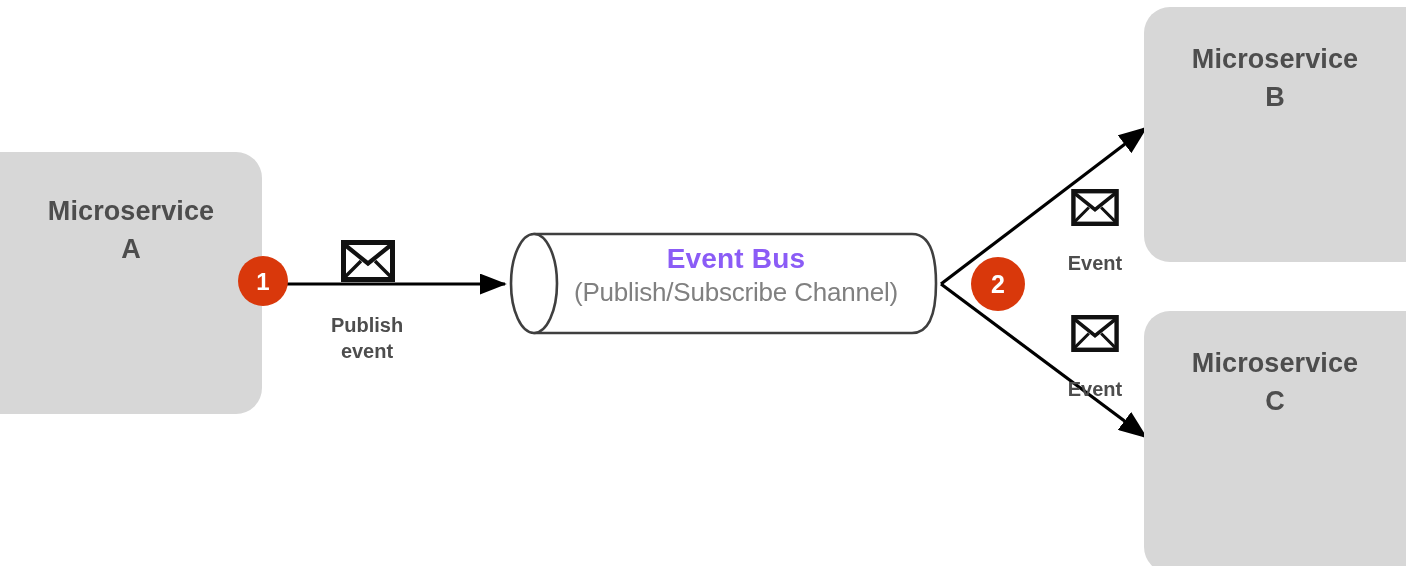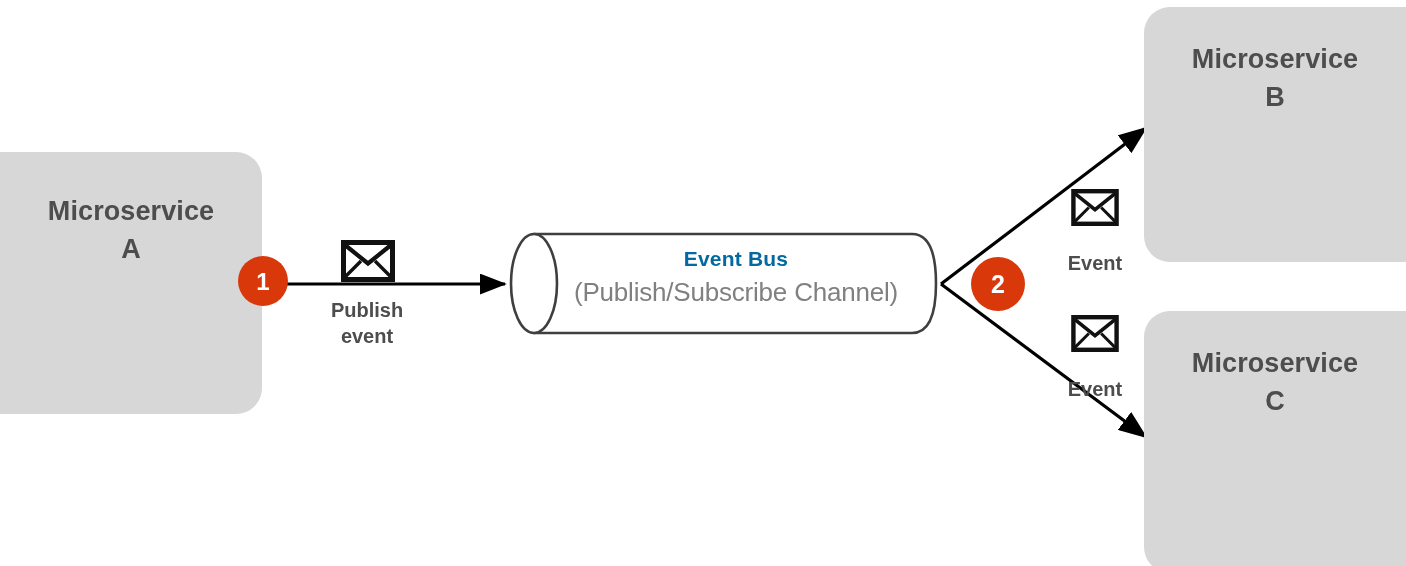--- a/index.html
+++ b/index.html
@@ -72,23 +72,23 @@
   }
   #event-bus svg { position: absolute; left: 0; top: 0; }
   #event-bus .bus-text {
     position: absolute;
     left: 26px;
     width: 404px;
     top: 11px;
     text-align: center;
   }
   .bus-title {
-    font-size: 21px;
-    font-weight: bold;
-    color: #0369a1;
+    font-size: 28px;
+    font-weight: bold;
+    color: #8b5cf6;
     line-height: 32px;
     letter-spacing: 0.2px;
   }
   .bus-sub {
     font-size: 26px;
     font-weight: 300;
     color: #808080;
     line-height: 34px;
     letter-spacing: -0.2px;
   }
@@ -130,21 +130,21 @@
     color: #4d4d4d;
     font-weight: bold;
     font-size: 20px;
     line-height: 26px;
     text-align: center;
     white-space: pre-line;
     margin-top: 24px;
   }
   #publish-label {
     left: 300px;
-    top: 273px;
+    top: 288px;
     width: 134px;
   }
   #event-label-b {
     left: 1043px;
     top: 226px;
     width: 104px;
   }
   #event-label-c {
     left: 1043px;
     top: 352px;

